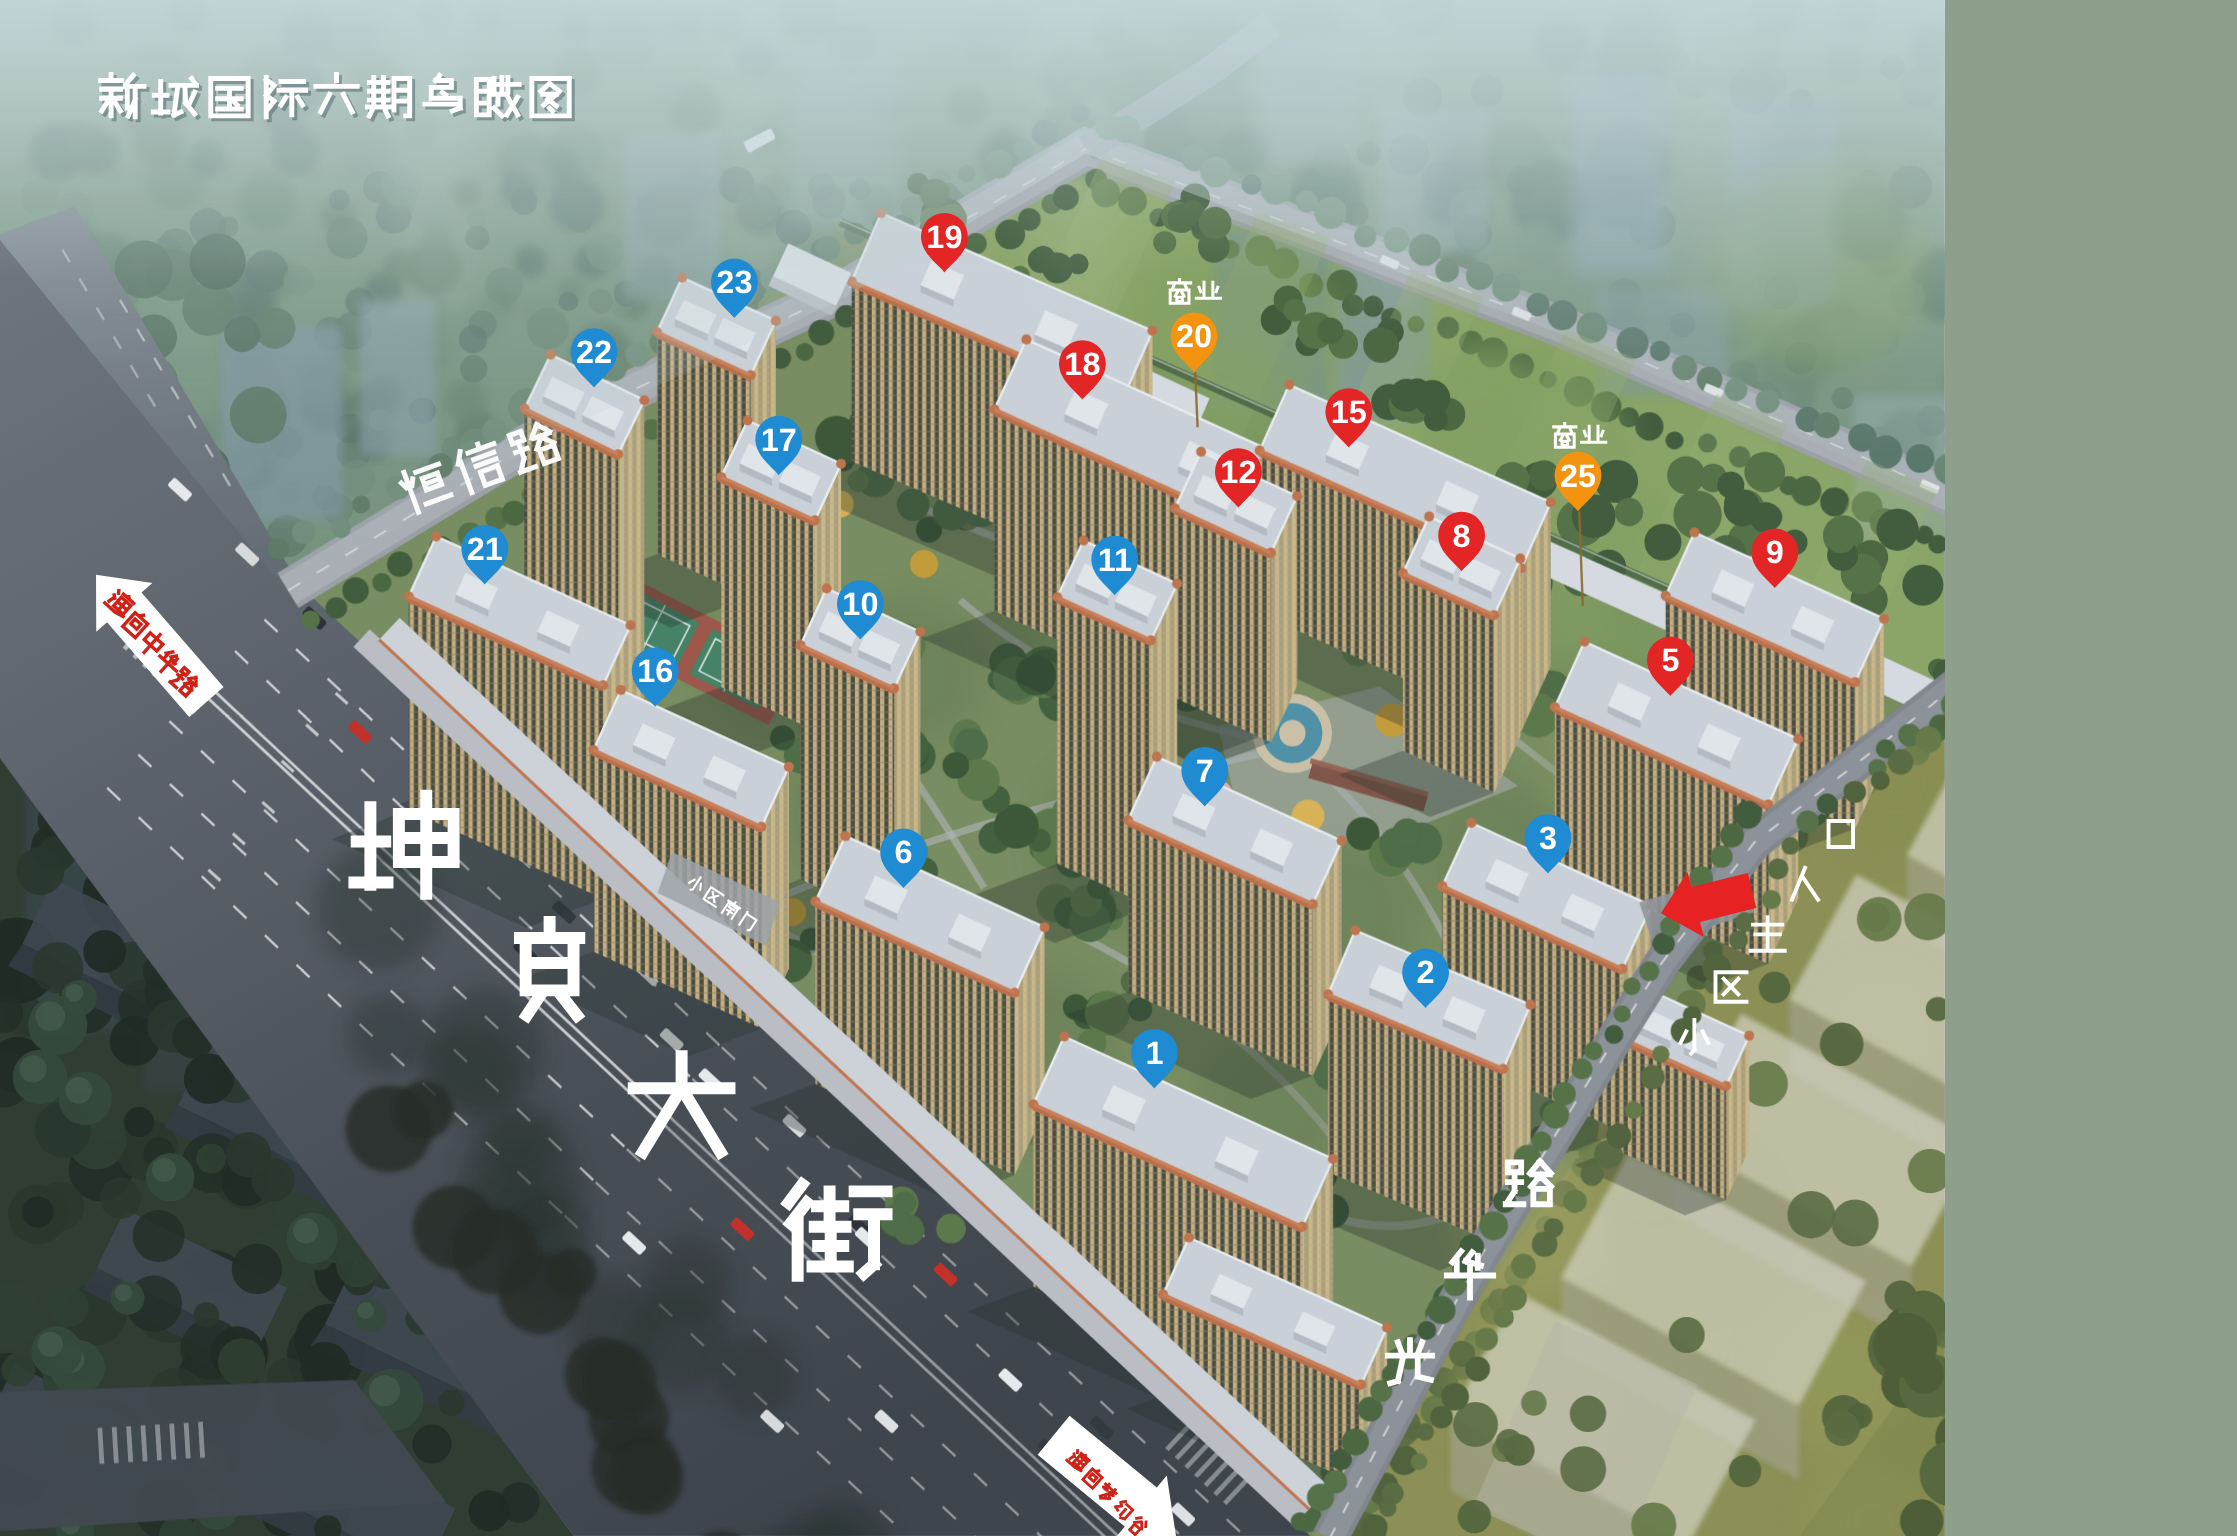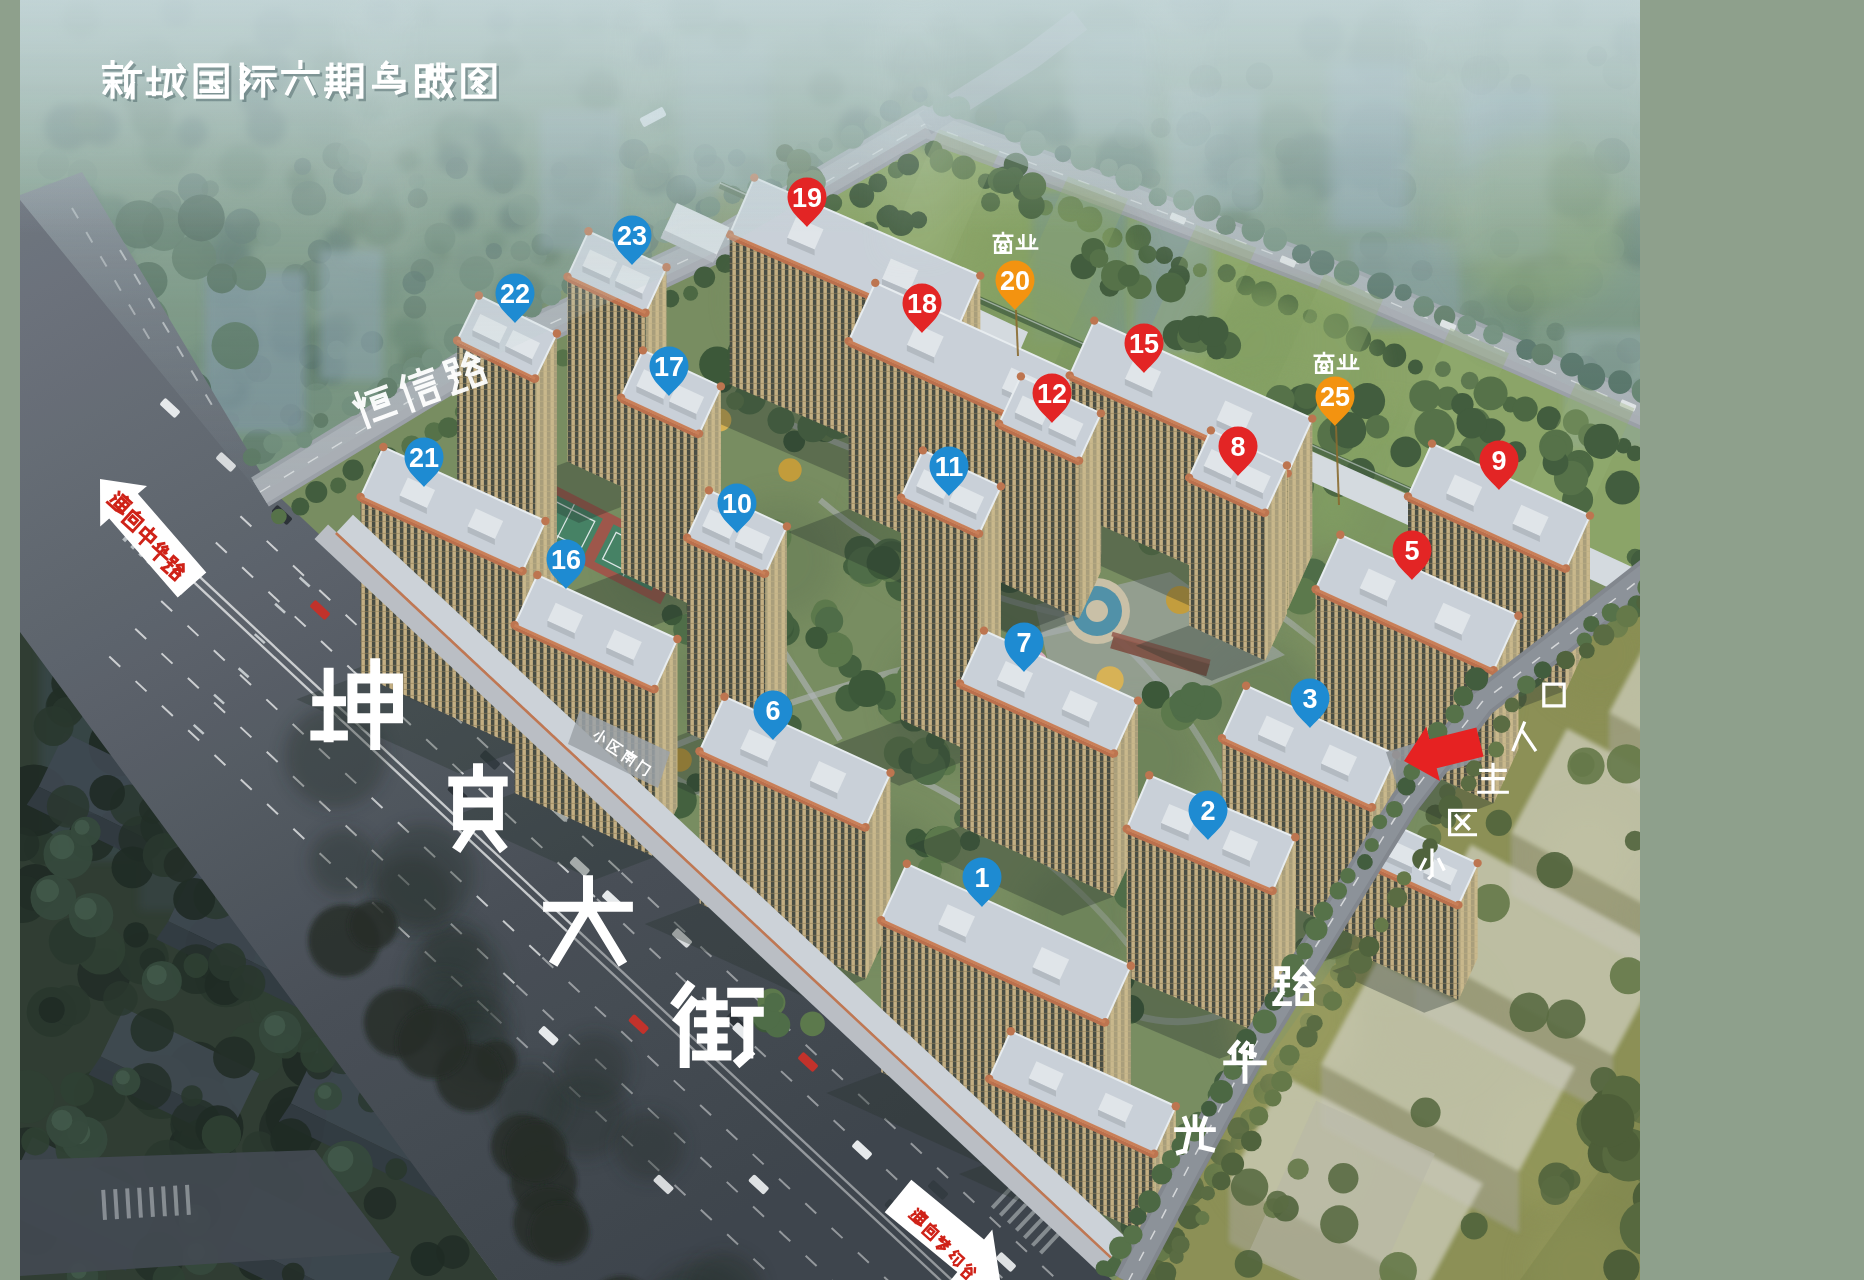--- a/index.html
+++ b/index.html
@@ -1,14 +1,14 @@
 <!DOCTYPE html>
 <html><head><meta charset="utf-8"><style>
 html,body{margin:0;padding:0;background:#8ea08c;}
-#wrap{width:1620px;height:1280px;overflow:hidden;position:relative;padding-left:20px;}
+#wrap{width:1620px;height:1280px;overflow:hidden;position:relative;}
 </style></head><body>
 <div id="wrap"><svg xmlns="http://www.w3.org/2000/svg" width="1864" height="1280" viewBox="0 0 1864 1280">
       <defs>
 <linearGradient id="bg" x1="0" y1="0" x2="0" y2="1">
  <stop offset="0" stop-color="#bdd0d3"></stop>
           <stop offset="0.25" stop-color="#9db2a4"></stop>
  <stop offset="0.5" stop-color="#829970"></stop>
           <stop offset="1" stop-color="#788c60"></stop>
 </linearGradient>
 <linearGradient id="haze" x1="0" y1="0" x2="0" y2="1">

